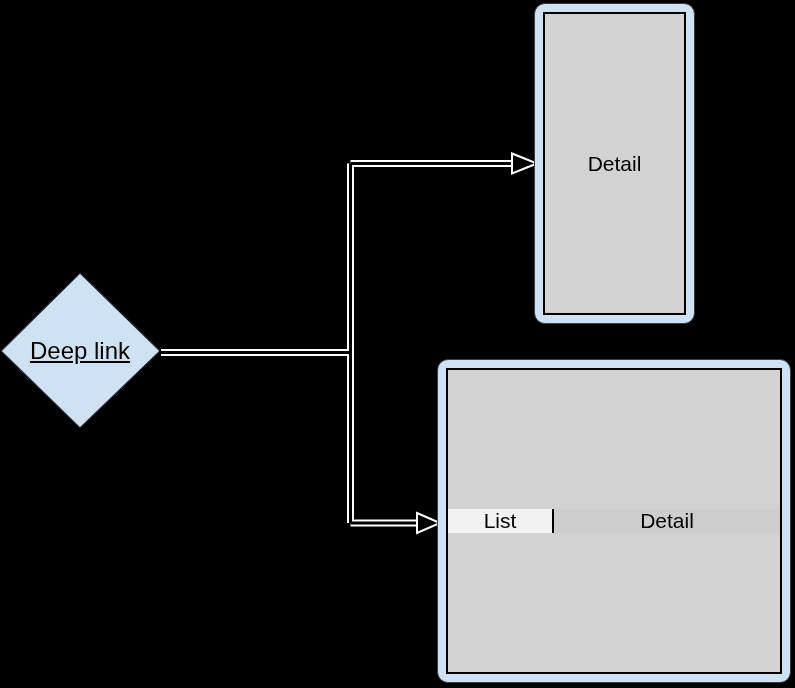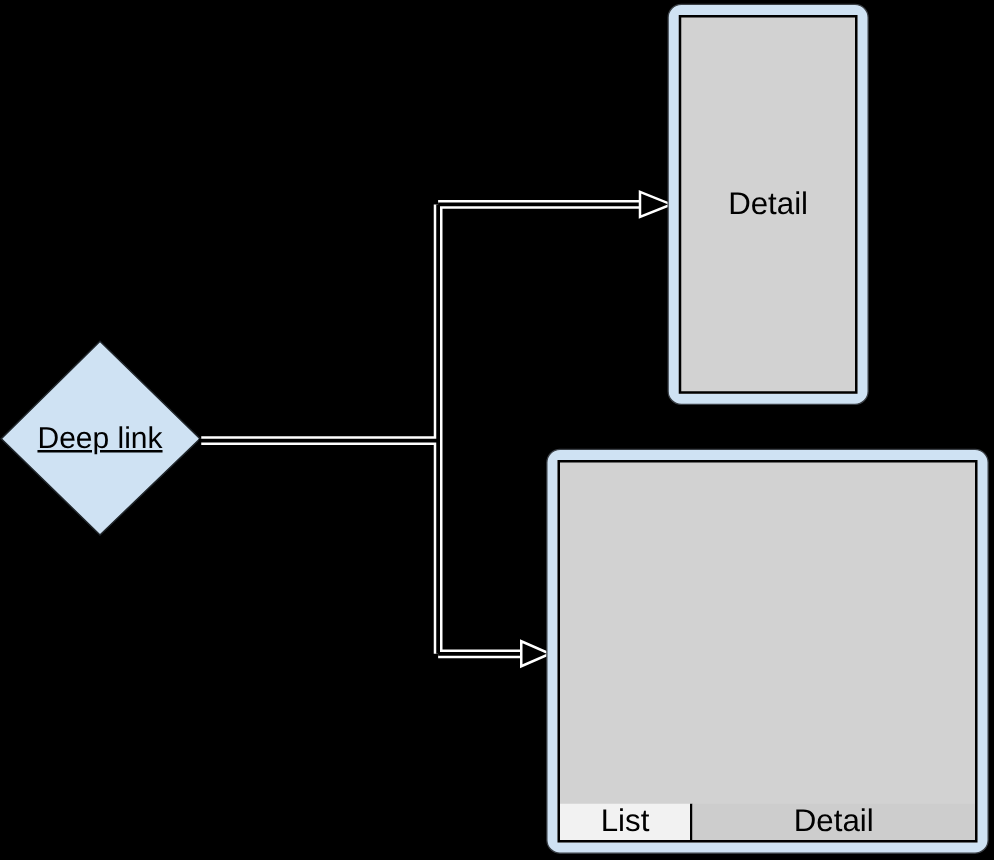--- a/index.html
+++ b/index.html
@@ -53,29 +53,29 @@
   .device-landscape {
     left: 437px; top: 359px;
     width: 354px; height: 324px;
   }
   .screen {
     position: absolute;
     inset: 8px;
     border: 2px solid var(--line_black, #000000);
     background: var(--screen_gray, #d2d2d2);
     display: flex;
-    align-items: flex-end;
+    align-items: center;
     box-sizing: border-box;
   }
   .screen-single {
     align-items: center;
     justify-content: center;
   }
   .screen-label {
-    font-size: 25px;
+    font-size: 21px;
     color: var(--text_black, #000);
   }
   .pane {
     display: flex;
     align-items: center;
     justify-content: center;
   }
   .pane-list {
     width: 104px;
     flex: 0 0 104px;

